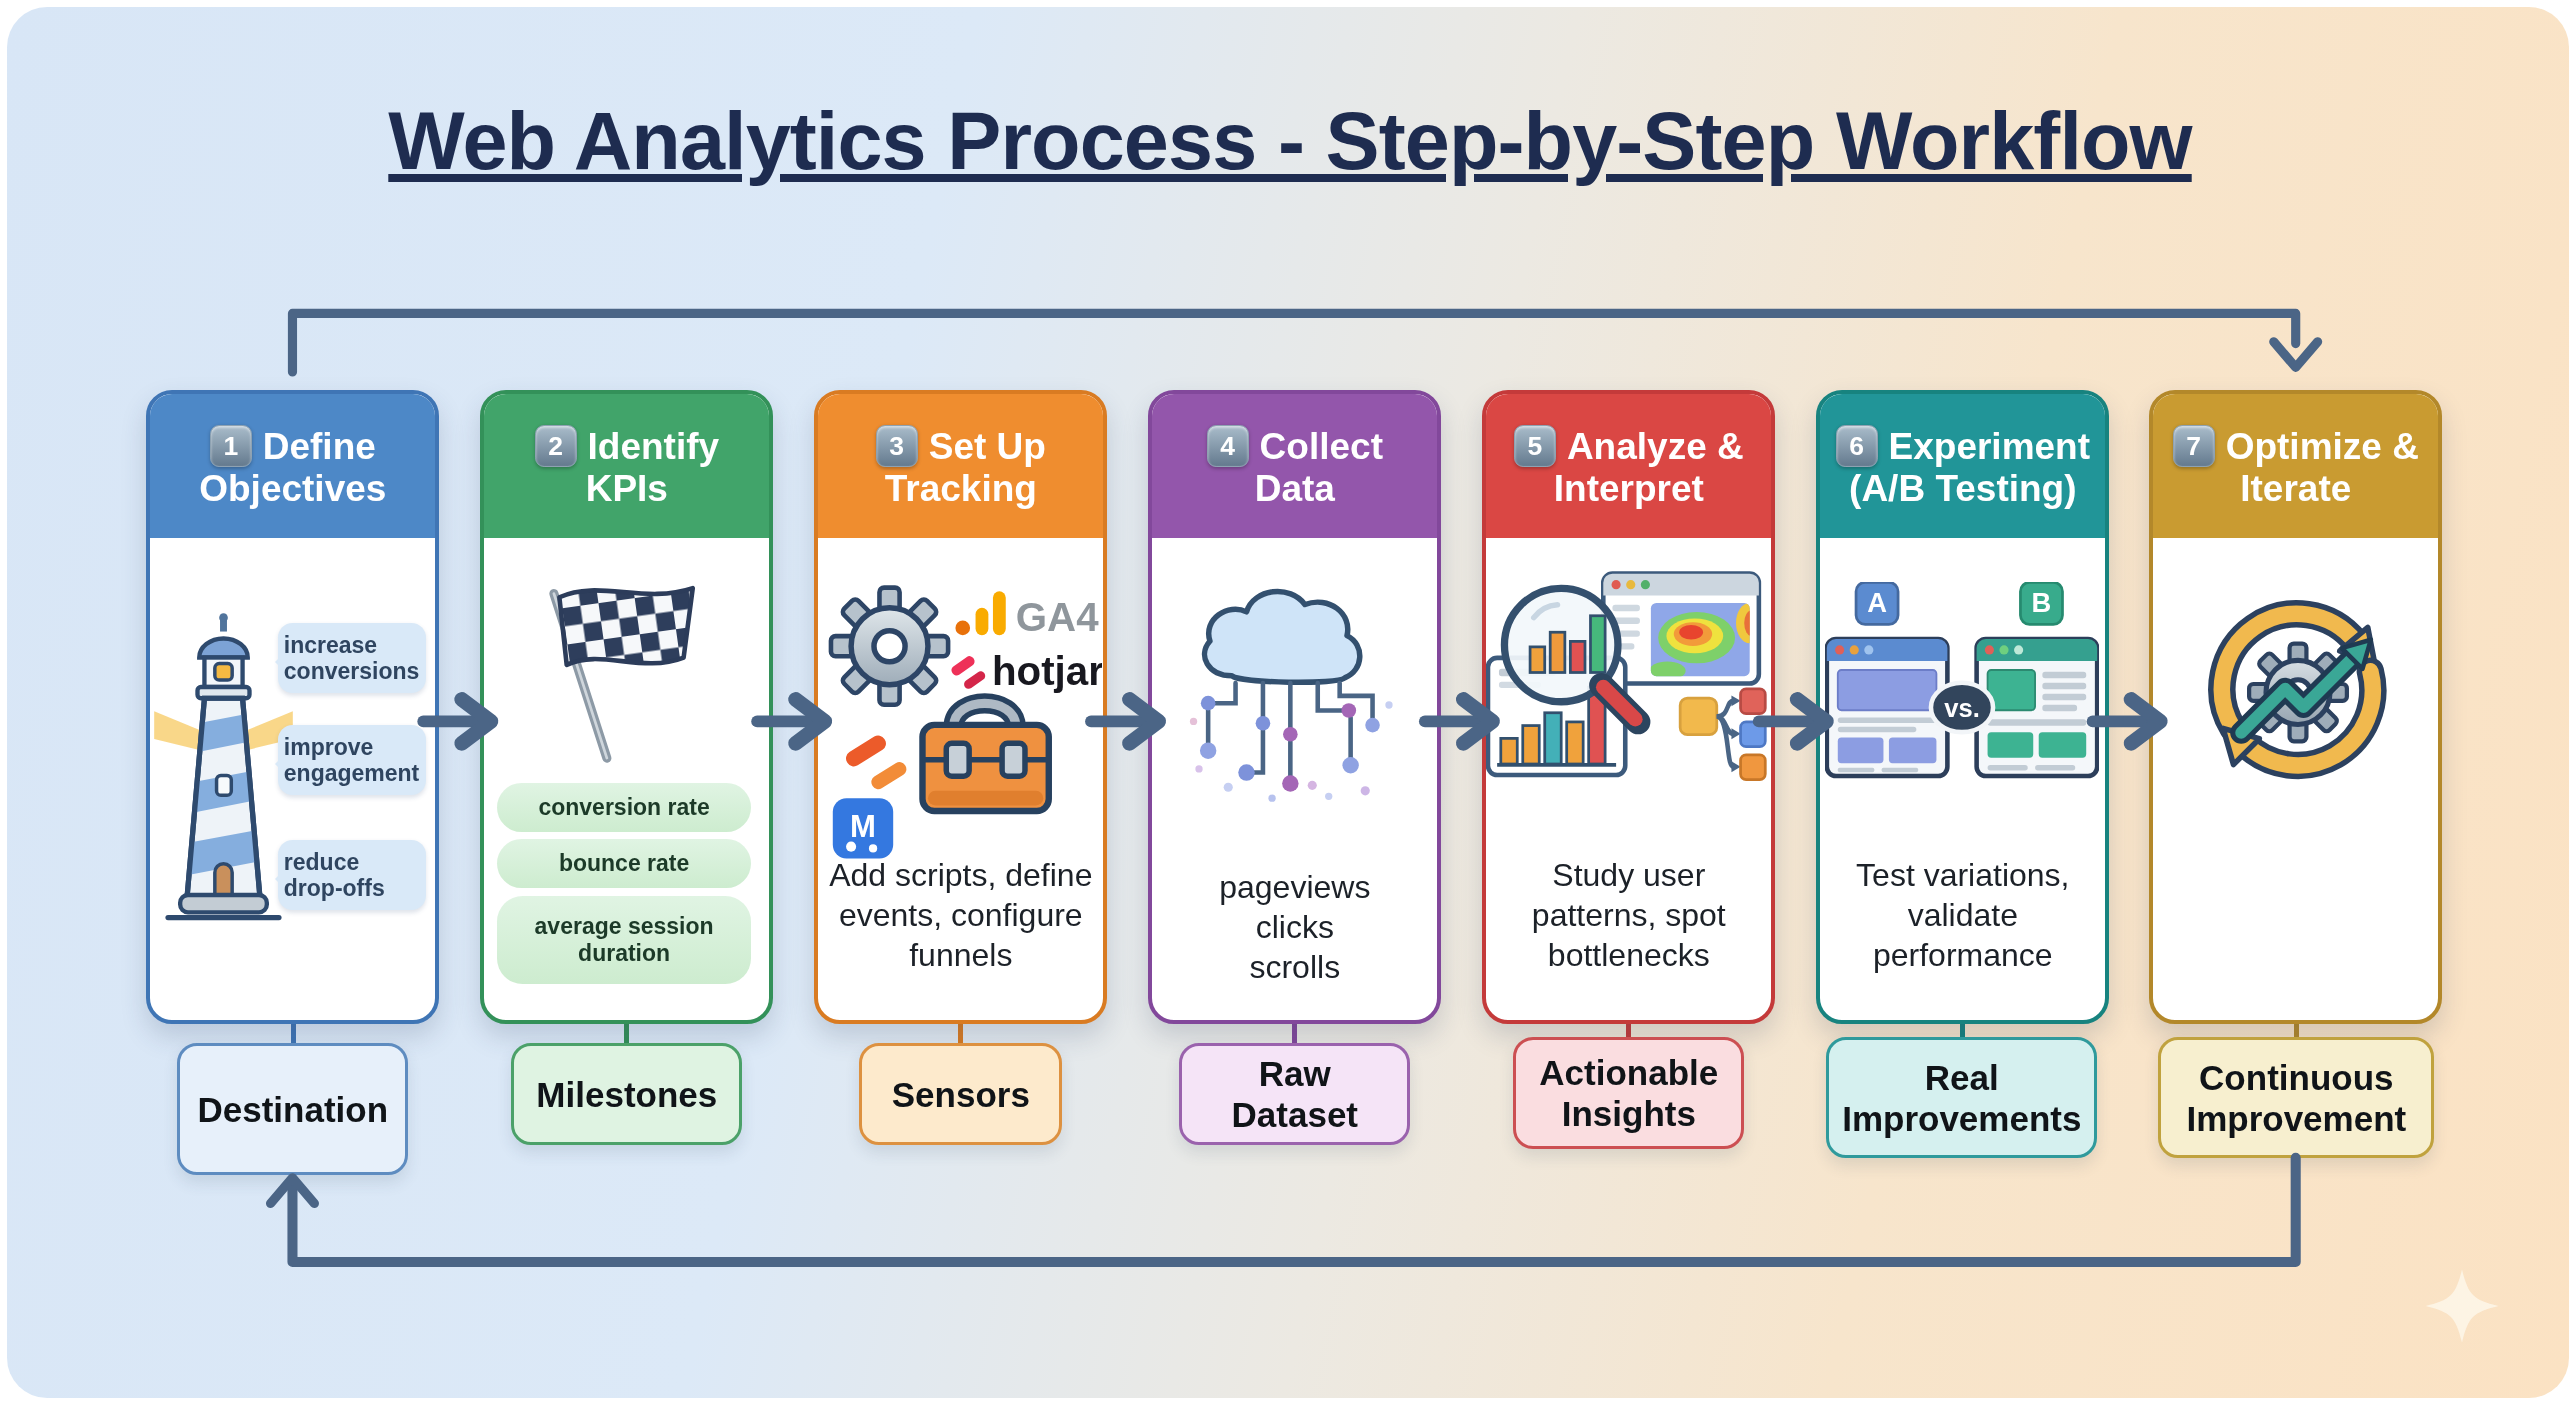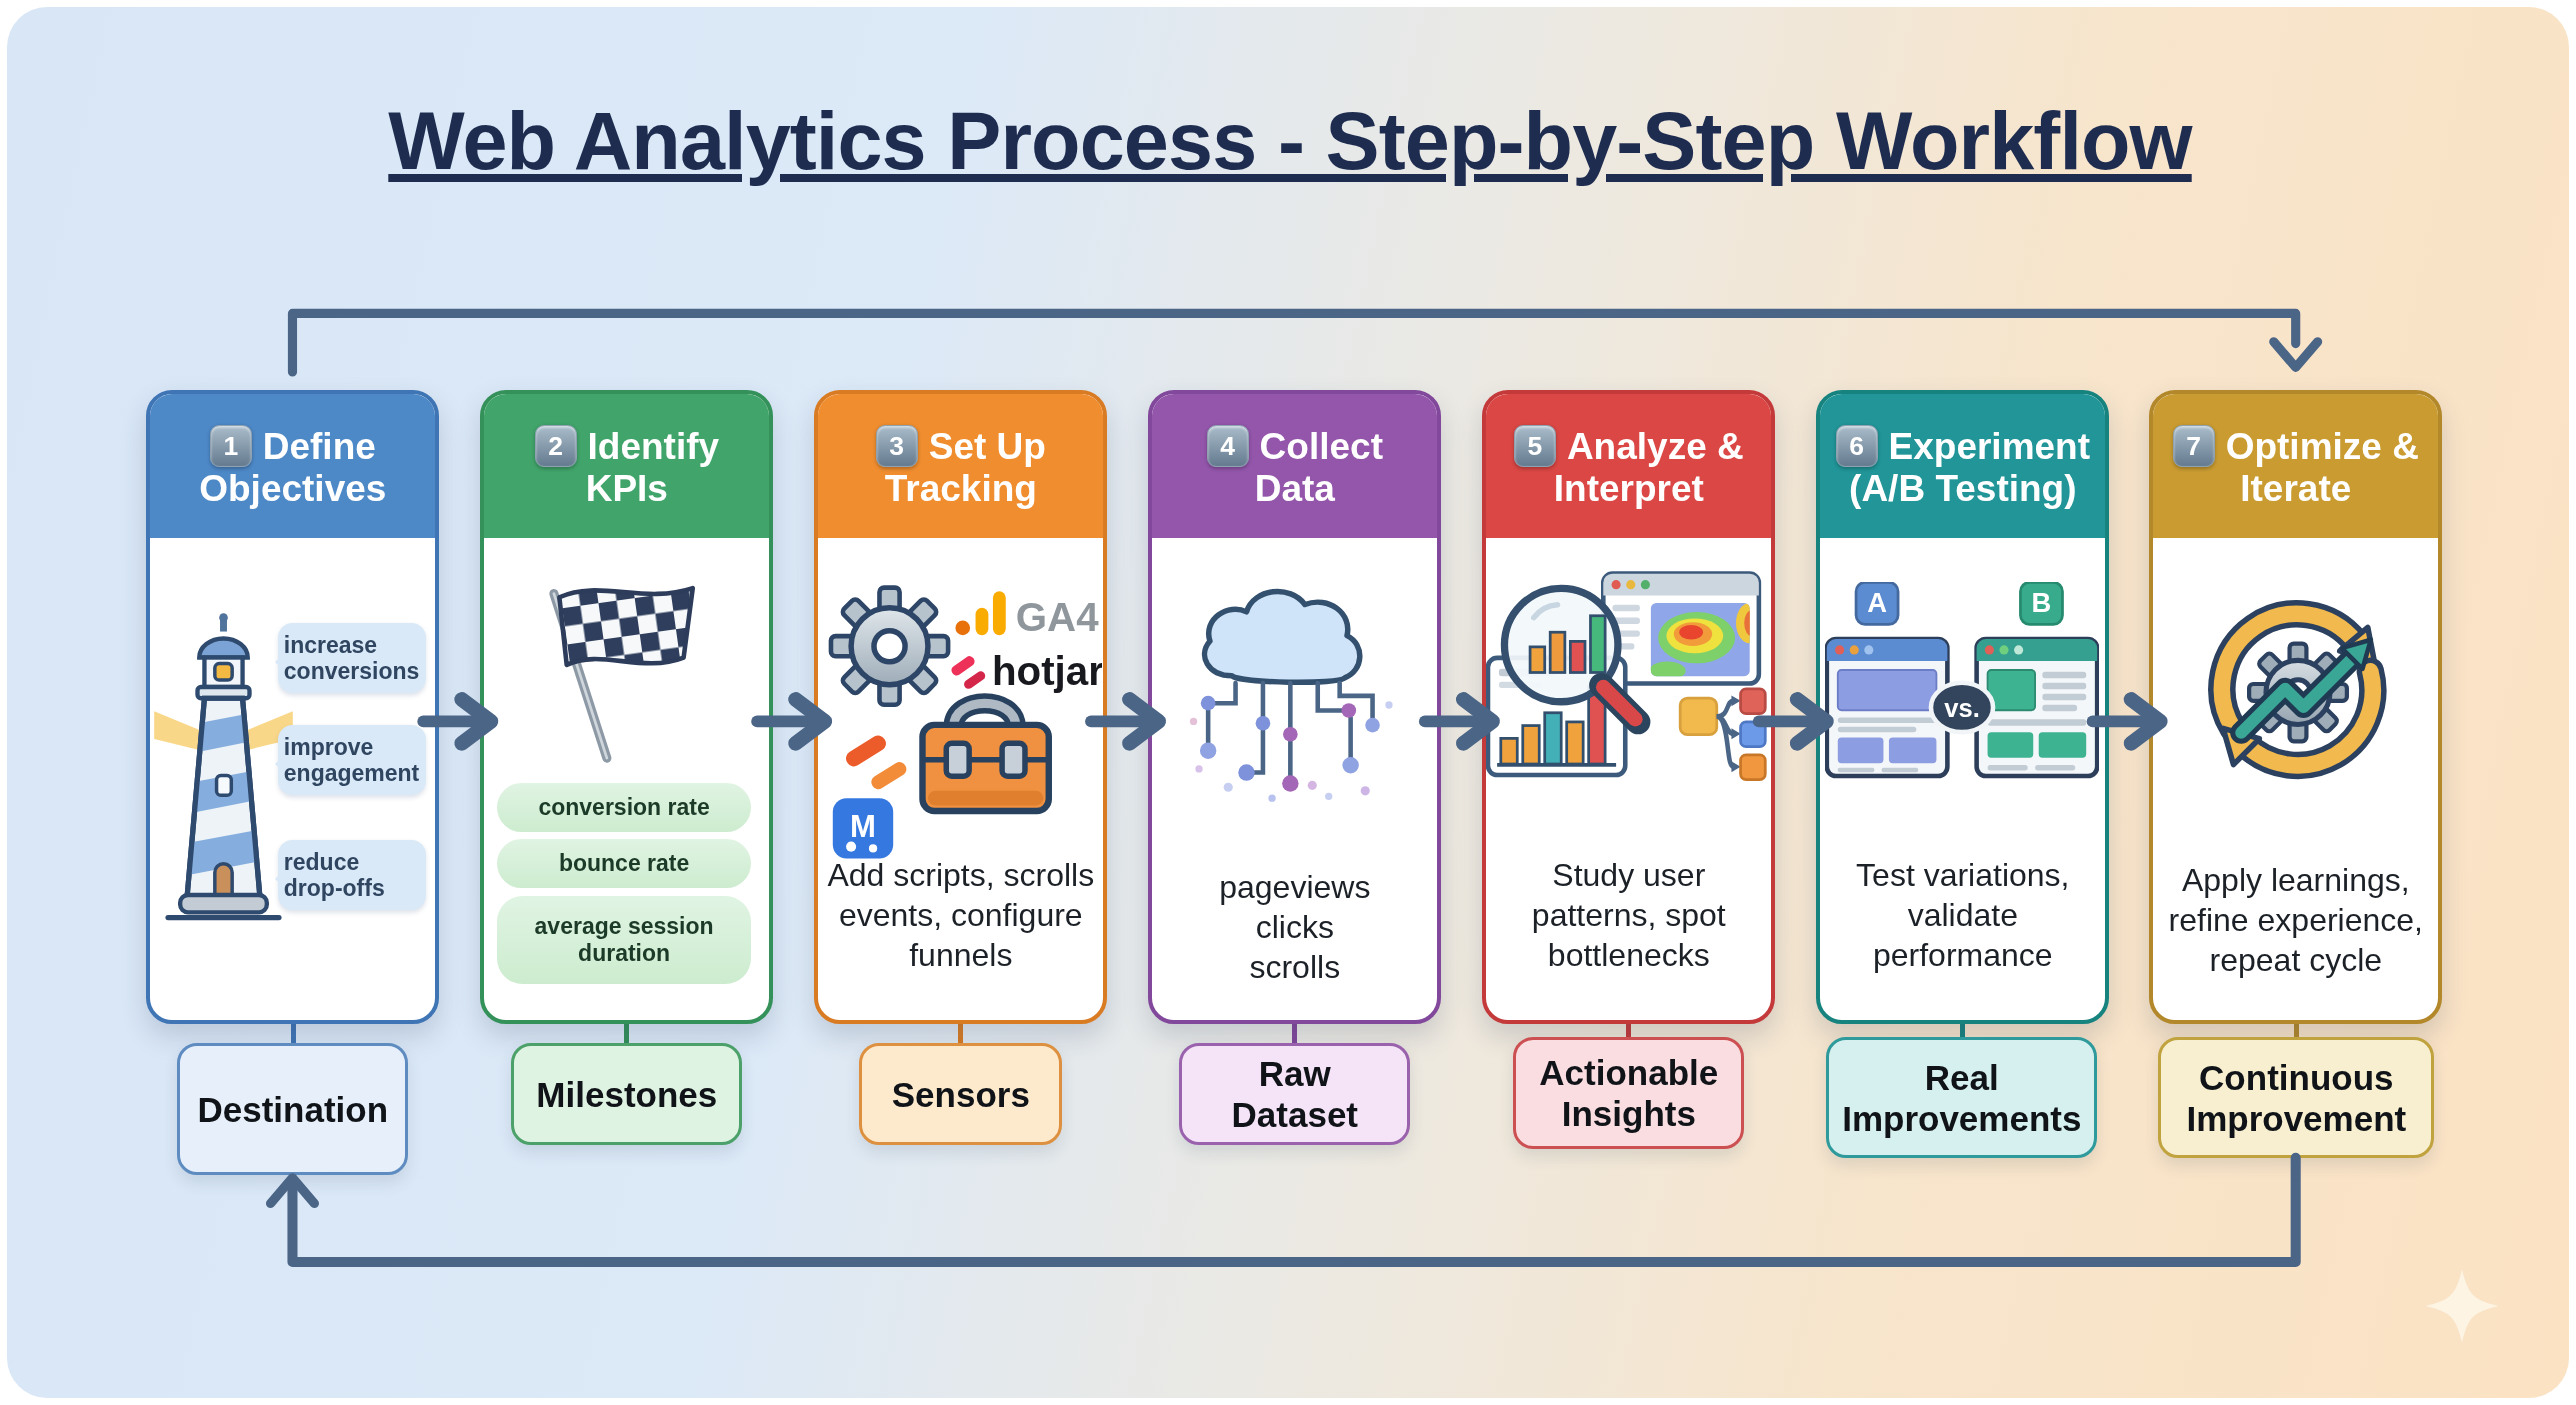--- a/index.html
+++ b/index.html
@@ -197,21 +197,21 @@
       <g transform="translate(112,126)">
         <path d="M36,42 C36,8 104,8 104,42" fill="none" stroke="#27415f" stroke-width="22" stroke-linecap="round"></path>
         <path d="M36,42 C36,8 104,8 104,42" fill="none" stroke="#aeb9c4" stroke-width="10" stroke-linecap="round"></path>
         <rect x="2" y="40" width="138" height="94" rx="13" fill="#ef9140" stroke="#27415f" stroke-width="7"></rect>
         <rect x="8" y="112" width="126" height="16" rx="8" fill="#e07f2e"></rect>
         <line x1="2" y1="78" x2="140" y2="78" stroke="#27415f" stroke-width="6"></line>
         <rect x="28" y="60" width="25" height="36" rx="6" fill="#c7d0d8" stroke="#27415f" stroke-width="6"></rect>
         <rect x="89" y="60" width="25" height="36" rx="6" fill="#c7d0d8" stroke="#27415f" stroke-width="6"></rect>
       </g>
     </svg>
-    <div class="desc">Add scripts, scrolls events, configure funnels</div>
+    <div class="desc">Add scripts, define events, configure funnels</div>
   </div>
 
   <div class="card c4">
     <div class="hdr">
       <span><span class="badge">4</span><span>Collect Data</span></span>
     </div>
     <svg class="art" style="left:23px;top:174px;" width="238" height="274" viewBox="0 0 260 300">
       <path d="M62,118 C36,118 24,96 38,80 C30,56 58,38 78,48 C86,22 126,18 142,40 C168,30 194,50 188,74 C208,84 206,112 186,120 C178,128 70,126 62,118 Z" fill="#cfe4f8" stroke="#33506f" stroke-width="6" stroke-linejoin="round"></path>
       <g stroke="#4a6585" stroke-width="5" fill="none" stroke-linecap="round">
         <path d="M66,126 v22 h-30"></path>
@@ -403,21 +403,20 @@
         </g>
         <circle r="38" fill="url(#steel2)" stroke="#2c415f" stroke-width="6"></circle>
         <circle r="15" fill="#ffffff" stroke="#2c415f" stroke-width="6"></circle>
       </g>
       <g>
         <polyline points="58,170 106,122 126,142 180,88" fill="none" stroke="#1f3a52" stroke-width="24" stroke-linecap="round" stroke-linejoin="round"></polyline>
         <polyline points="58,170 106,122 126,142 180,88" fill="none" stroke="#3aa796" stroke-width="13" stroke-linecap="round" stroke-linejoin="round"></polyline>
         <path d="M-7,-16 L22,0 L-7,16 Z" transform="translate(184,84) rotate(-45)" fill="#3aa796" stroke="#1f3a52" stroke-width="5" stroke-linejoin="round"></path>
       </g>
     </svg>
-    <div class="desc" style="top:467px;">Apply learnings, refine experience, repeat cycle</div>
   </div>
 
   <div class="conn k1"></div>
   <div class="conn k2"></div>
   <div class="conn k3"></div>
   <div class="conn k4"></div>
   <div class="conn k5"></div>
   <div class="conn k6"></div>
   <div class="conn k7"></div>
 

